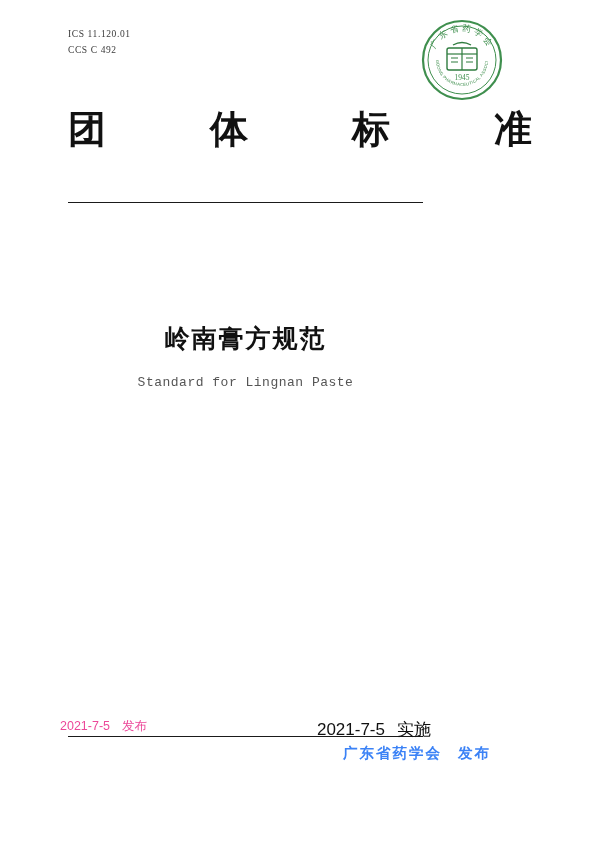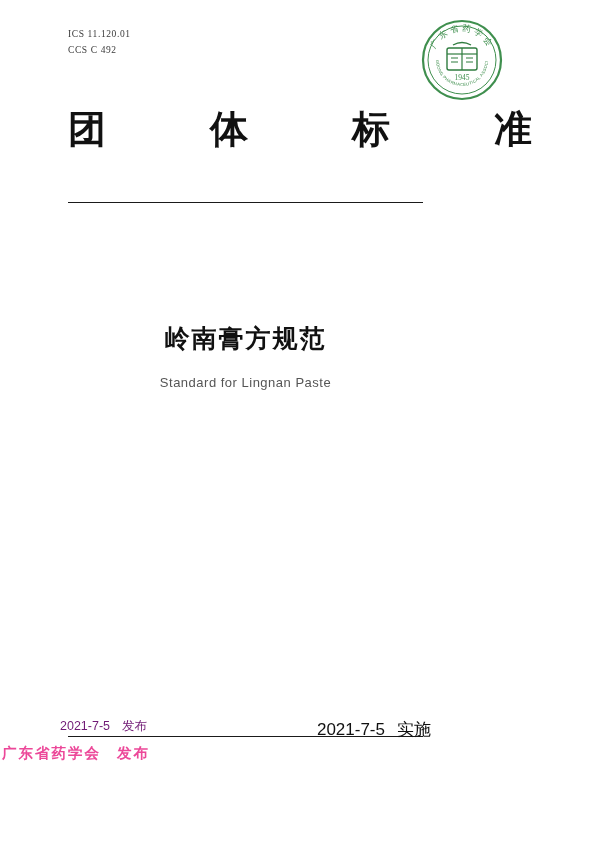--- a/index.html
+++ b/index.html
@@ -102,58 +102,58 @@
     font-weight: bold;
     letter-spacing: 2px;
     color: #111;
   }
   .en-title {
     position: absolute;
     left: 0;
     right: 0;
     top: 375px;
     text-align: center;
-    font-family: Liberation Sans, sans-serif;
+    font-family: Liberation Mono, monospace;
     font-size: 13px;
     letter-spacing: 0.5px;
     color: #555;
   }
 
   
   .foot-left {
     position: absolute;
     left: 60px;
     top: 718px;
     font-family: "Liberation Sans", sans-serif;
     font-size: 12.5px;
-    color: #701a75;
+    color: #ec4899;
     white-space: nowrap;
   }
   .foot-right {
     position: absolute;
     right: 60px;
     top: 718px;
     font-family: "Liberation Sans", sans-serif;
     font-size: 17px;
     color: #111;
     white-space: nowrap;
   }
   .foot-left .sep, .foot-right .sep { display: inline-block; width: 12px; }
 
   .publisher {
     position: absolute;
-    left: 2px;
+    left: 12px;
     right: 0;
     top: 744px;
-    text-align: left;
+    text-align: right;
     font-family: "Liberation Sans", sans-serif;
     font-size: 14.5px;
     font-weight: bold;
     letter-spacing: 2px;
-    color: #ec4899;
+    color: #3b82f6;
   }
   .publisher .gap { display: inline-block; width: 16px; }
 </style>
 </head>
 <body>
 
 <div class="page">
 
   <div class="codes">
     <div>ICS 11.120.01</div>

